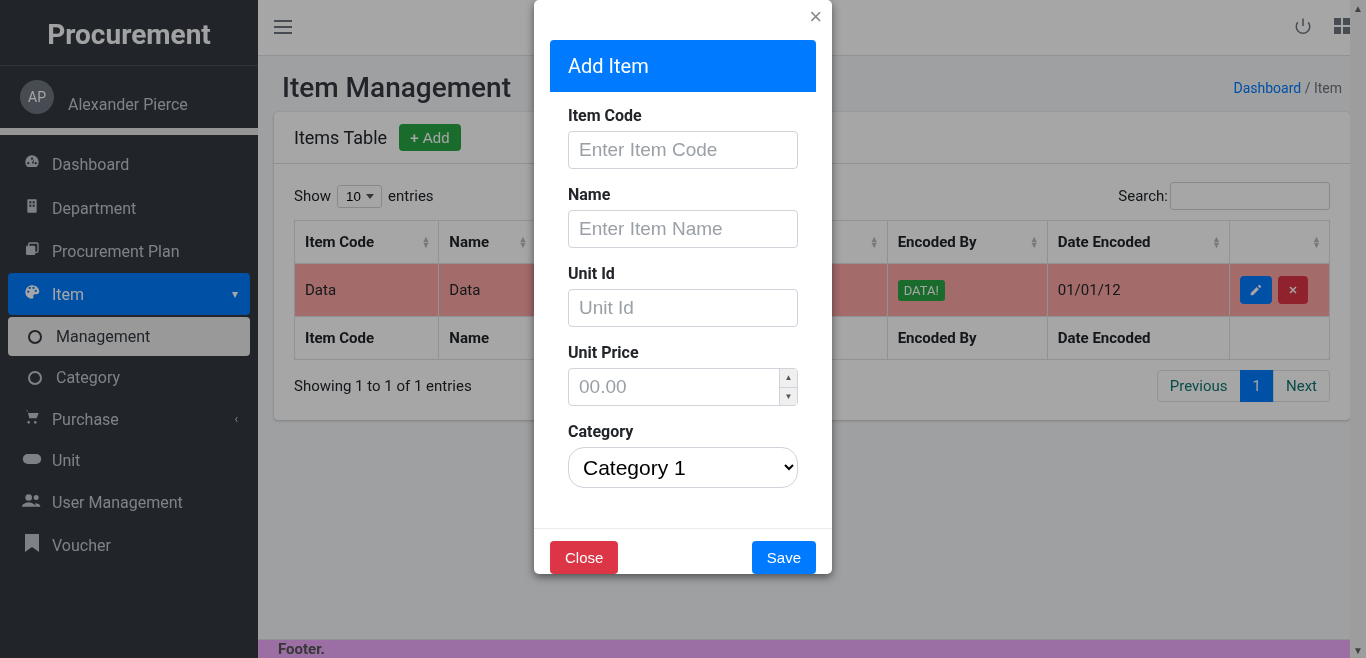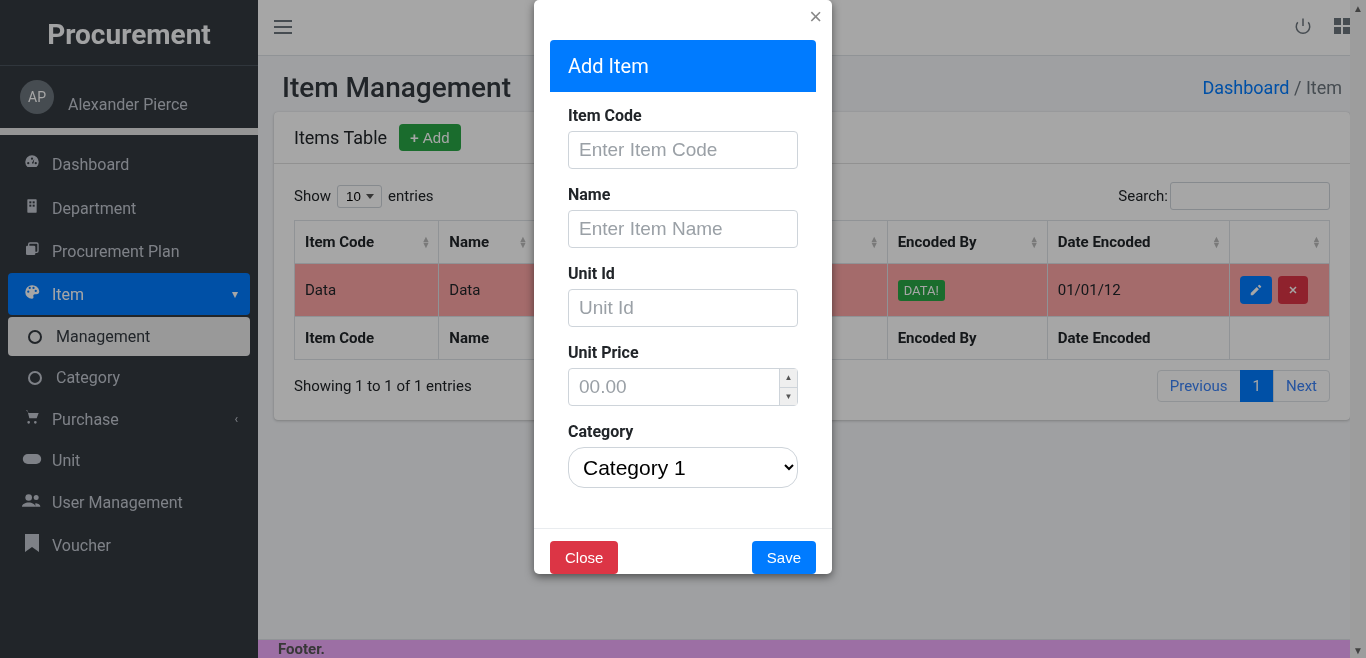--- a/index.html
+++ b/index.html
@@ -91,21 +91,21 @@
     padding: 0 16px;
   }
   .topbar .bars { font-size: 18px; color:#6c757d; cursor:pointer; }
   .topbar .right { margin-left:auto; display:flex; gap:22px; align-items:center; color:#6c757d; }
   .topbar .right span { cursor:pointer; font-size:18px; }
   .content-header {
     padding: 15px 24px 8px;
     display:flex; align-items:center; justify-content:space-between;
   }
   .content-header h1 { font-size: 28px; font-weight: 500; color:#343a40;}
-  .breadcrumb { font-size: 18px; color:#6c757d; }
+  .breadcrumb { font-size: 14px; color:#6c757d; }
   .breadcrumb a { color:#007bff; text-decoration:none; }
   .content { padding: 0 16px 16px; flex:1; }
 
   .card {
     background:#fff; border-radius:4px;
     box-shadow: 0 0 1px rgba(0,0,0,.125), 0 1px 3px rgba(0,0,0,.2);
     margin-bottom: 16px;
   }
   .card-header {
     padding: 12px 20px;
@@ -143,21 +143,21 @@
     position:absolute; right:8px; top:50%; transform:translateY(-50%);
     display:flex; flex-direction:column; line-height:6px; color:#bbb; font-size:9px;
   }
   .badge-success { background:#28a745; color:#fff; padding:3px 6px; border-radius:3px; font-size:13px;}
   .row-actions { display:flex; gap:6px; }
   .row-actions .btn { padding:6px 8px; }
   tfoot th { font-weight:700; }
   .dt-bottom { display:flex; margin-top:10px; align-items:center; font-size:15px;}
   .pagination { margin-left:auto; display:flex; }
   .pagination .page {
-    border:1px solid #dee2e6; padding:6px 12px; color:#3b82f6; cursor:pointer; margin-left:-1px;
+    border:1px solid #dee2e6; padding:6px 12px; color:#0f766e; cursor:pointer; margin-left:-1px;
   }
   .pagination .page.active { background:#007bff; color:#fff; border-color:#007bff;}
   .pagination .page:first-child { border-radius:4px 0 0 4px;}
   .pagination .page:last-child { border-radius:0 4px 4px 0;}
 
   footer.main-footer {
     background:#f0abfc; border-top:1px solid #dee2e6; padding:0 20px; font-size:15px; font-weight:700; color:#555;
   }
 
   

